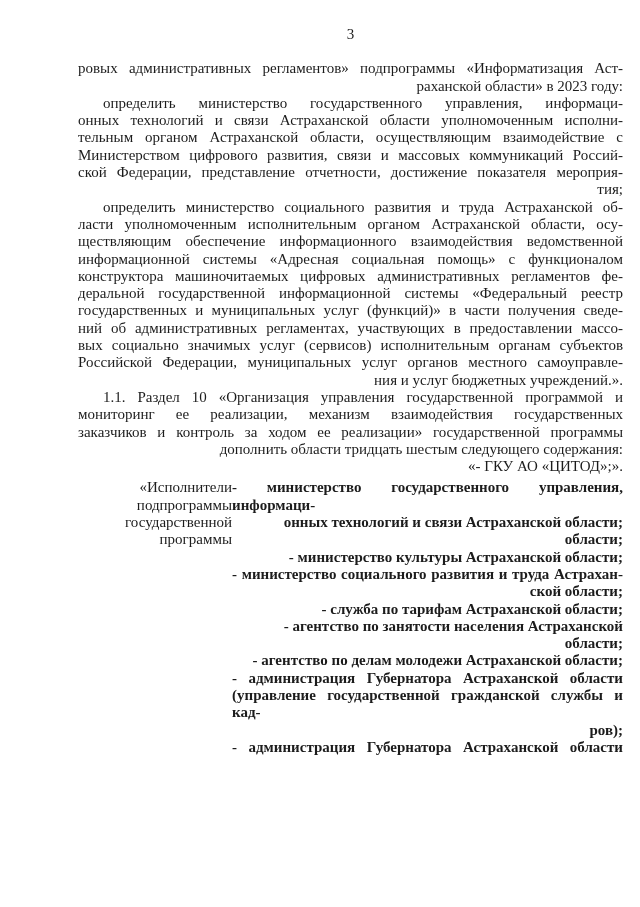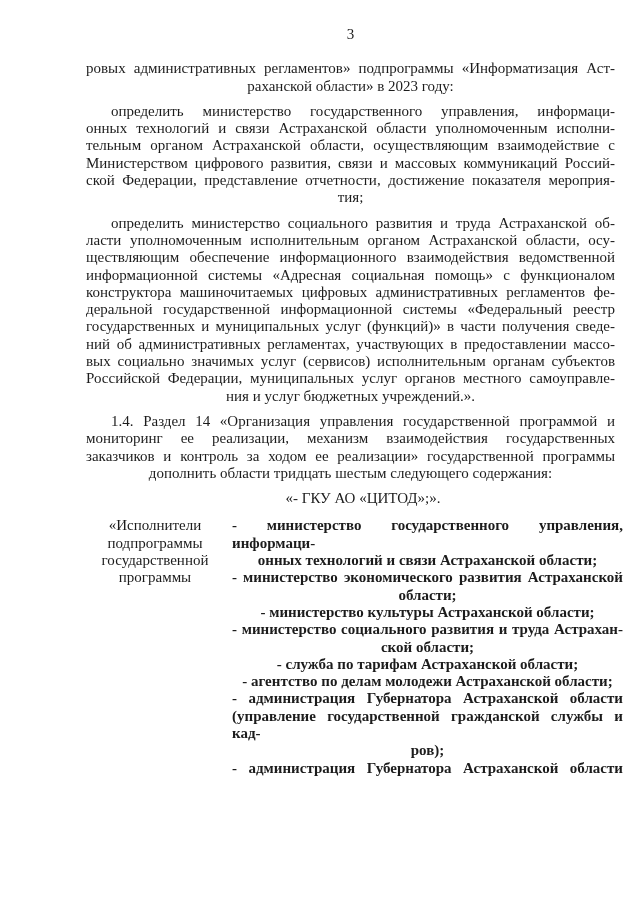--- a/index.html
+++ b/index.html
@@ -17,35 +17,35 @@
     font-family: "Liberation Serif", "DejaVu Serif", serif;
     font-size: 15px;
     line-height: 17.3px;
     color: #1c1c1c;
     overflow: hidden;
   }
   .page-number {
     text-align: center;
     margin-bottom: 17px;
   }
-  .para { margin: 8px; }
+  .para { margin: 0; }
   .line {
-    text-align: center;
+    text-align: right;
     min-height: 17.3px;
   }
   .line.j {
     text-align: justify;
     text-align-last: justify;
   }
   .line.ind {
     padding-left: 25px;
   }
   .exec-table {
     display: flex;
-    margin-top: 10px;
+    margin-top: 4px;
   }
   .exec-table .col-left {
     width: 154px;
     flex: 0 0 154px;
   }
   .exec-table .col-right {
     flex: 1 1 auto;
     min-width: 0;
     font-weight: bold;
   }
@@ -76,21 +76,21 @@
         <div class="line j">информационной системы «Адресная социальная помощь» с функционалом</div>
         <div class="line j">конструктора машиночитаемых цифровых административных регламентов фе-</div>
         <div class="line j">деральной государственной информационной системы «Федеральный реестр</div>
         <div class="line j">государственных и муниципальных услуг (функций)» в части получения сведе-</div>
         <div class="line j">ний об административных регламентах, участвующих в предоставлении массо-</div>
         <div class="line j">вых социально значимых услуг (сервисов) исполнительным органам субъектов</div>
         <div class="line j">Российской Федерации, муниципальных услуг органов местного самоуправле-</div>
         <div class="line">ния и услуг бюджетных учреждений.».</div>
       </div>
       <div class="para">
-        <div class="line j ind">1.4. Раздел 14 «Организация управления государственной программой и</div>
+        <div class="line j ind">1.1. Раздел 10 «Организация управления государственной программой и</div>
         <div class="line j">мониторинг ее реализации, механизм взаимодействия государственных</div>
         <div class="line j">заказчиков и контроль за ходом ее реализации» государственной программы</div>
         <div class="line">дополнить области тридцать шестым следующего содержания:</div>
       </div>
       <div class="para">
         <div class="line ind">«- ГКУ АО «ЦИТОД»;».</div>
       </div>
     </div>
 
   <div class="exec-table">
@@ -99,32 +99,34 @@
         <div class="line">подпрограммы</div>
         <div class="line">государственной</div>
         <div class="line">программы</div>
       </div>
     <div class="col-right" id="table-right">
         <div class="table-item">
           <div class="line j">- министерство государственного управления, информаци-</div>
           <div class="line">онных технологий и связи Астраханской области;</div>
         </div>
         <div class="table-item">
-          <div class="line j">- министерство экономического развития Астраханской</div>
           <div class="line">области;</div>
         </div>
         <div class="table-item">
           <div class="line">- министерство культуры Астраханской области;</div>
         </div>
         <div class="table-item">
           <div class="line j">- министерство социального развития и труда Астрахан-</div>
           <div class="line">ской области;</div>
         </div>
         <div class="table-item">
           <div class="line">- служба по тарифам Астраханской области;</div>
+        </div>
+        <div class="table-item">
+          <div class="line">- агентство по занятости населения Астраханской области;</div>
         </div>
         <div class="table-item">
           <div class="line">- агентство по делам молодежи Астраханской области;</div>
         </div>
         <div class="table-item">
           <div class="line j">- администрация Губернатора Астраханской области</div>
           <div class="line j">(управление государственной гражданской службы и кад-</div>
           <div class="line">ров);</div>
         </div>
         <div class="table-item">

